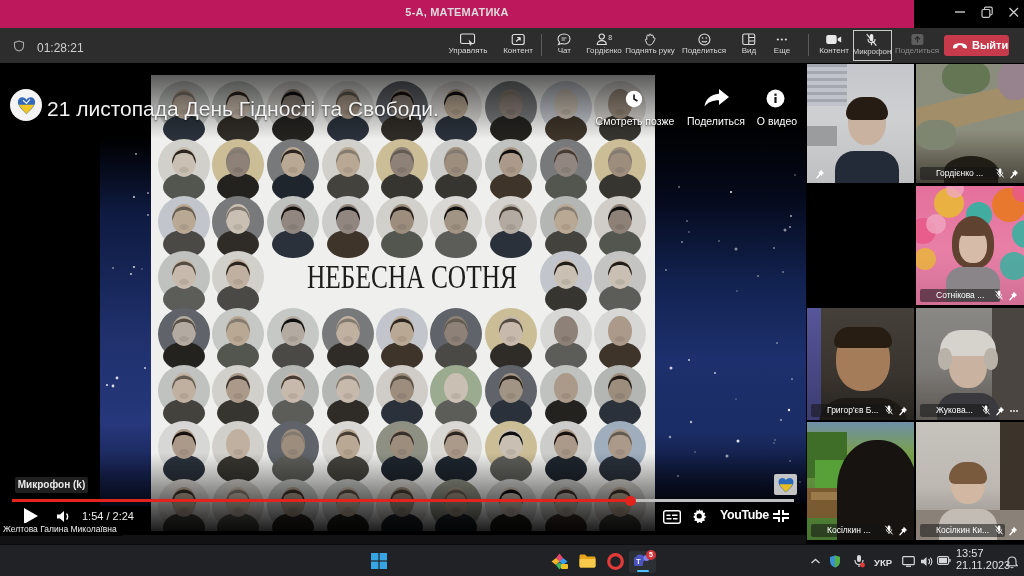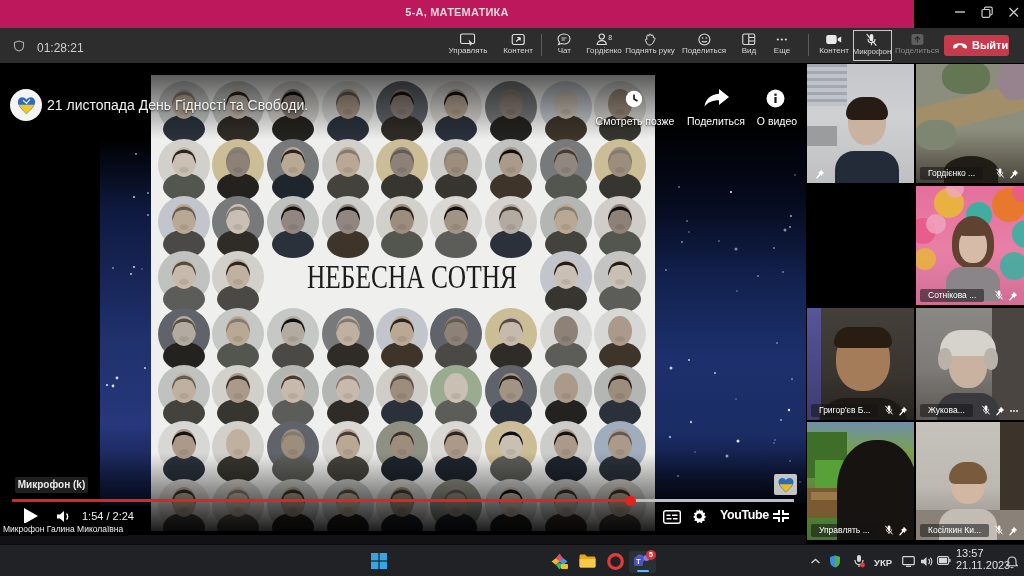--- a/index.html
+++ b/index.html
@@ -11,21 +11,21 @@
 
 #toolbar{position:absolute;left:0;top:28px;width:1024px;height:35px;background:#2d2d2d}
 .tb{position:absolute;top:0;height:35px;text-align:right;color:#dfdfdf;transform:translateX(-50%);white-space:nowrap}
 .tb .ic{display:block;margin:5px auto 1px auto}
 .tb .lb{display:block;font-size:8px;color:#d8d8d8;line-height:8px}
 .sep{position:absolute;top:6px;width:1px;height:22px;background:#5a5a5a}
 
 #stage{position:absolute;left:0;top:63px;width:806px;height:481px;background:#000;overflow:hidden}
 #rail{position:absolute;left:806px;top:63px;width:218px;height:481px;background:#000;overflow:hidden}
 .tile{position:absolute;overflow:hidden;background:#222}
-.nm{position:absolute;left:4px;bottom:3px;height:13px;background:rgba(20,20,20,.55);border-radius:2px;color:#fff;font-size:8.5px;line-height:13px;padding:0 8px;white-space:nowrap}
+.nm{position:absolute;left:4px;bottom:3px;height:13px;background:rgba(20,20,20,.55);border-radius:2px;color:#fff;font-size:8.5px;line-height:13px;padding:0 16px;white-space:nowrap}
 .tic{position:absolute;bottom:3px;height:13px;display:flex;align-items:center;gap:4px}
 
 #taskbar{position:absolute;left:0;top:544px;width:1024px;height:32px;background:#202226;border-top:1px solid #0c0c0e}
 </style></head>
 <body>
 <div id="app">
 
 <div id="titlebar">
  <div class="t">5-А, МАТЕМАТИКА</div>
  <svg class="abs" style="left:948px;top:0" width="76" height="28" viewBox="0 0 76 28">
@@ -683,21 +683,21 @@
  </svg>
 
  
  <div class="abs" style="left:10px;top:26px;width:32px;height:32px;border-radius:50%;background:#f4f4f4">
    <svg class="abs" style="left:6.5px;top:5.5px" width="19" height="21" viewBox="0 0 22 24">
      <path d="M11 22 C6 17 1 13 1 8 C1 4.5 3.5 2.5 6.2 2.5 C8.2 2.5 10 3.7 11 5.2 C12 3.7 13.8 2.5 15.8 2.5 C18.5 2.5 21 4.5 21 8 C21 13 16 17 11 22 Z" fill="#3468b8"></path>
      <path d="M2.2 11 H19.8 C17.8 15 14 18.5 11 21.5 C8 18.5 4.2 15 2.2 11 Z" fill="#f2c824"></path>
      <path d="M7 6 L11 9.5 L15 5" stroke="#e8f0f8" stroke-width="1.4" fill="none"></path>
    </svg>
  </div>
- <div class="abs" style="left:47px;top:34px;font-size:14px;color:#f2f2f2;text-shadow:0 1px 2px rgba(0,0,0,.7)">21 листопада День Гідності та Свободи.</div>
+ <div class="abs" style="left:47px;top:34px;font-size:21px;color:#f2f2f2;text-shadow:0 1px 2px rgba(0,0,0,.7)">21 листопада День Гідності та Свободи.</div>
 
  
  <svg class="abs" style="left:618px;top:27px" width="32" height="18" viewBox="0 0 32 18">
         <circle cx="16" cy="9" r="8.2" fill="#fff"></circle>
         <path d="M16 4.5 V9 L19.5 11" stroke="#111" stroke-width="1.6" fill="none"></path>
       </svg>
  <div class="abs" style="left:594px;top:52px;width:82px;text-align:center;font-size:10.5px;color:#fff;text-shadow:0 1px 2px #000">Смотреть позже</div>
  <svg class="abs" style="left:703px;top:25px" width="27" height="20" viewBox="0 0 27 20">
         <path d="M16 1 L26 9 L16 17 V12.2 C9 12.2 4.5 14.5 1.5 18.5 C2.5 11.5 7.5 6.5 16 5.8 Z" fill="#fff"></path>
       </svg>
@@ -741,21 +741,21 @@
 
  
  <div class="abs" style="left:774px;top:411px;width:23px;height:21px;background:#cfcfcf;border-radius:2px;opacity:.95">
   <svg class="abs" style="left:3px;top:2px" width="18" height="18" viewBox="0 0 22 24">
      <path d="M11 22 C6 17 1 13 1 8 C1 4.5 3.5 2.5 6.2 2.5 C8.2 2.5 10 3.7 11 5.2 C12 3.7 13.8 2.5 15.8 2.5 C18.5 2.5 21 4.5 21 8 C21 13 16 17 11 22 Z" fill="#2d6fc2"></path>
      <path d="M2.2 11 H19.8 C17.8 15 14 18.5 11 21.5 C8 18.5 4.2 15 2.2 11 Z" fill="#f2c824"></path>
   </svg>
  </div>
 
  
- <div class="abs" style="left:0;top:460px;height:13px;background:rgba(0,0,0,.9);color:#f0f0f0;font-size:8.5px;line-height:13px;padding:0 5px 0 3px">Микрофон Галина Миколаївна</div>
+ <div class="abs" style="left:0;top:460px;height:13px;background:rgba(0,0,0,.9);color:#f0f0f0;font-size:8.5px;line-height:13px;padding:0 5px 0 3px">Желтова Галина Миколаївна</div>
 </div>
 
 <div id="rail">
       <div class="tile" style="left:1px;top:1px;width:107px;height:119px;background:linear-gradient(180deg,#c3c6ca 0%,#cfd0d2 45%,#bfc0c2 100%)">
         <div class="abs" style="left:0;top:0;width:40px;height:42px;background:repeating-linear-gradient(180deg,#a3a8b0 0 3px,#c0c4ca 3px 7px)"></div>
         <div class="abs" style="left:0;top:62px;width:30px;height:20px;background:#9a9c9e"></div>
         <div class="abs" style="left:28px;top:87px;width:64px;height:52px;background:#242b38;border-radius:19px 19px 0 0"></div>
         <div class="abs" style="left:41px;top:35px;width:38px;height:46px;background:#c9b2a0;border-radius:46%"></div>
         <div class="abs" style="left:39px;top:33px;width:42px;height:23px;background:#261c14;border-radius:19px 19px 7px 7px"></div>
         <div class="tic" style="left:8px">
@@ -853,21 +853,21 @@
             <path d="M5.8 0.8 L9.2 4.2 L7.6 4.8 L6.8 6.9 L5.6 5.7 L2.2 9.4 L1 9 L4.3 5 L3.1 3.8 L5.2 2.4 Z" fill="#fff"></path>
           </svg>
         </div>
       </div>
       <div class="tile" style="left:1px;top:359px;width:107px;height:118px;background:linear-gradient(180deg,#6f8fa8 0%,#7aa04e 26%,#568636 60%,#477430 100%)">
         <div class="abs" style="left:0;top:10px;width:40px;height:46px;background:#3e6e28"></div>
         <div class="abs" style="left:8px;top:38px;width:52px;height:34px;background:#58a038"></div>
         <div class="abs" style="left:0;top:66px;width:46px;height:30px;background:#7a5a30"></div>
         <div class="abs" style="left:4px;top:70px;width:38px;height:8px;background:#9a7a48"></div>
         <div class="abs" style="left:30px;top:18px;width:80px;height:100px;background:#161310;border-radius:48% 46% 0 0"></div>
-        <div class="nm">Управлять ...</div>
+        <div class="nm">Косілкин ...</div>
         <div class="tic" style="right:6px">
           <svg width="10" height="11" viewBox="0 0 10 11">
             <path d="M3.6 2 C3.6 1.2 4.2 0.6 5 0.6 C5.8 0.6 6.4 1.2 6.4 2 V4.6 C6.4 5.4 5.8 6 5 6 C4.2 6 3.6 5.4 3.6 4.6 Z" fill="#fff"></path>
             <path d="M2.3 4.4 C2.3 6 3.5 7.2 5 7.2 C6.5 7.2 7.7 6 7.7 4.4" fill="none" stroke="#fff" stroke-width="0.9"></path>
             <path d="M5 7.2 V9" stroke="#fff" stroke-width="0.9"></path>
             <path d="M1.4 0.8 L8.6 9.4" stroke="#fff" stroke-width="1"></path>
           </svg>
           <svg width="10" height="10" viewBox="0 0 10 10">
             <path d="M5.8 0.8 L9.2 4.2 L7.6 4.8 L6.8 6.9 L5.6 5.7 L2.2 9.4 L1 9 L4.3 5 L3.1 3.8 L5.2 2.4 Z" fill="#fff"></path>
           </svg>

